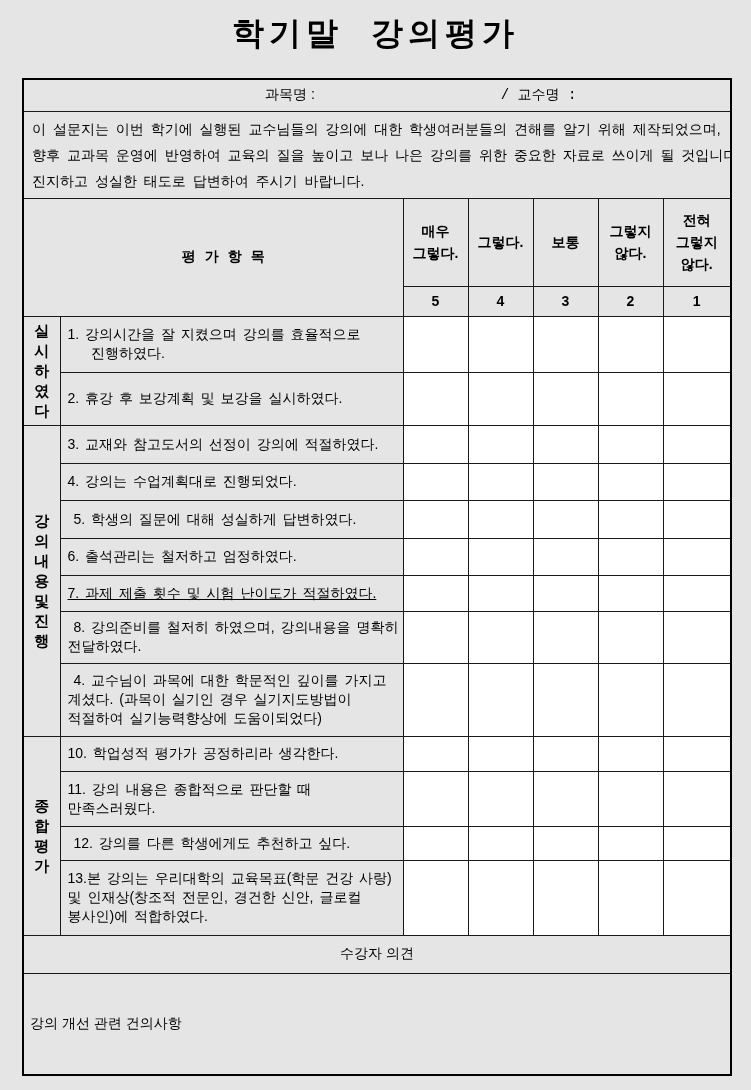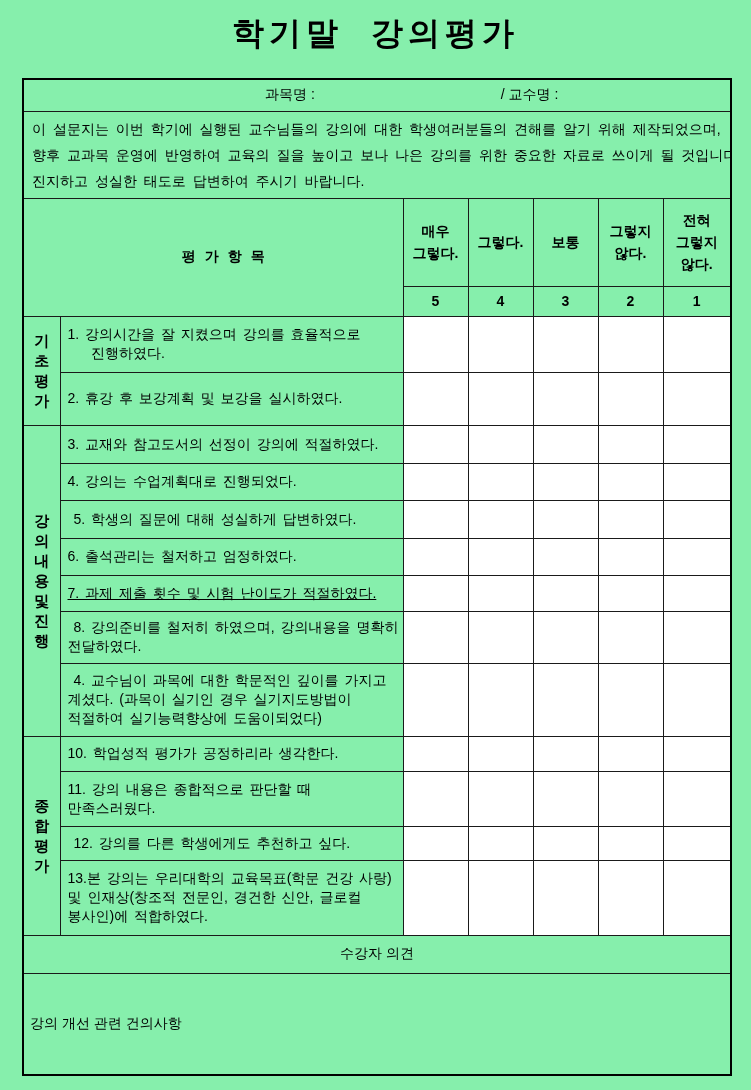--- a/index.html
+++ b/index.html
@@ -2,21 +2,21 @@
 <html><head>
 <meta charset="utf-8">
 <style>
   * { margin:0; padding:0; box-sizing:border-box; }
   html,body { background:#ffffff; }
   body {
     width:751px; height:1090px;
     font-family:"Liberation Sans","DejaVu Sans",sans-serif;
     color:#000;
   }
-  .sheet { position:relative; width:751px; height:1090px; background:#86efac; overflow:hidden; }
+  .sheet { position:relative; width:751px; height:1090px; background:#e5e5e5; overflow:hidden; }
 
   .doc-title {
     position:absolute; top:12px; left:0; width:100%;
     text-align:center; font-size:32px; font-weight:600;
     letter-spacing:5px; white-space:pre; color:#000;
   }
 
   table.form {
     position:absolute; top:78px; left:22px;
     width:708px; border-collapse:collapse; table-layout:fixed;
@@ -25,21 +25,21 @@
   table.form td {
     border:1px solid #1a1a1a; vertical-align:middle;
     font-size:14px; color:#000; overflow:hidden;
   }
 
   
   tr.r-course { height:32px; }
   tr.r-course td { border-bottom:1px solid #1a1a1a; }
   .course-line { display:flex; align-items:center; font-size:14px; }
   .course-line .lbl-subject { margin-left:241px; }
-  .course-line .lbl-prof { margin-left:96px; }
+  .course-line .lbl-prof { margin-left:96px;font-family:Liberation Mono, monospace; }
   .blank { display:inline-block; height:18px; }
   .blank.subject { width:90px; }
   .blank.prof { width:60px; }
 
   
   tr.r-intro { height:80px; }
   tr.r-intro td { padding:4px 8px; }
   .intro-line { font-size:14px; line-height:26px; word-spacing:3px; white-space:nowrap; }
 
   
@@ -129,21 +129,21 @@
     <tr class="r-nums">
       <td class="num-cell">5</td>
       <td class="num-cell">4</td>
       <td class="num-cell">3</td>
       <td class="num-cell">2</td>
       <td class="num-cell">1</td>
     </tr>
 
     <tr class="q1">
       <td class="section-cell" rowspan="2">
-        <div class="vtext">기초평가</div>
+        <div class="vtext">실시하였다</div>
       </td>
       <td class="q-text">1. 강의시간을 잘 지켰으며 강의를 효율적으로
     진행하였다.</td>
       <td class="ans"></td>
       <td class="ans"></td>
       <td class="ans"></td>
       <td class="ans"></td>
       <td class="ans"></td>
     </tr>
     <tr class="q2">

